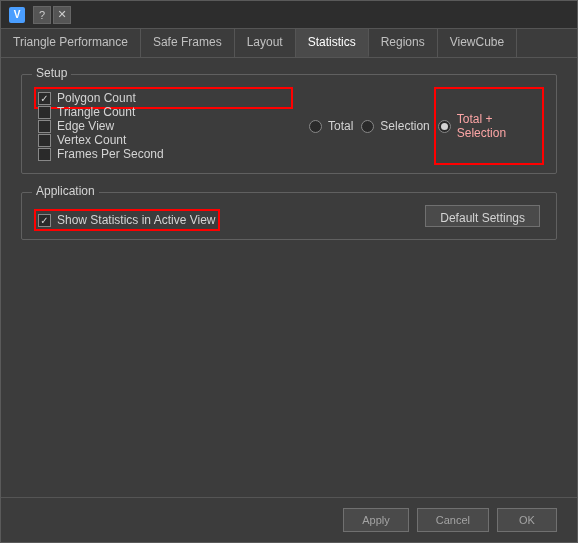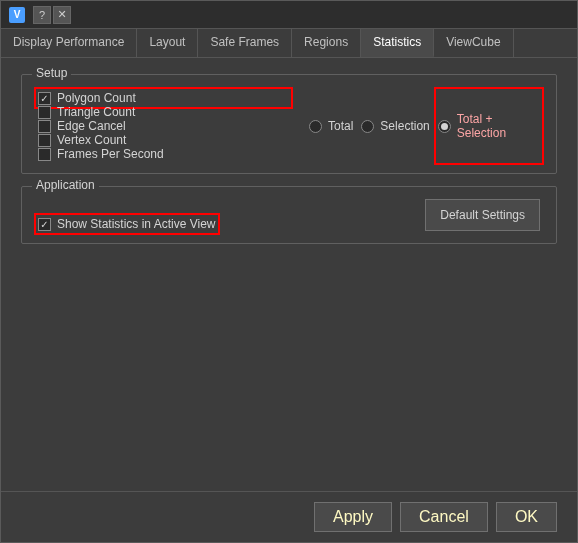--- a/index.html
+++ b/index.html
@@ -90,21 +90,21 @@
     .content {
       flex: 1;
       padding: 16px 20px;
       display: flex;
       flex-direction: column;
     }
     .group-box {
       border: 1px solid #606060;
       border-radius: 2px;
       padding: 12px 16px;
-      margin-bottom: 12px;
+      margin-bottom: 18px;
       position: relative;
     }
     .group-label {
       position: absolute;
       top: -9px;
       left: 10px;
       background: #3c3c3c;
       padding: 0 4px;
       font-size: 12px;
       color: #d4d4d4;
@@ -184,37 +184,37 @@
       display: flex;
       flex-direction: column;
     }
     .default-btn {
       background: #4a4a4a;
       border: 1px solid #707070;
       color: #d4d4d4;
       padding: 5px 14px;
       font-size: 12px;
       cursor: pointer;
-      height: 32px;
+      height: 22px;
       align-self: flex-start;
     }
     .bottom-bar {
       display: flex;
       justify-content: flex-end;
       gap: 8px;
       padding: 10px 20px;
       border-top: 1px solid #555;
       flex-shrink: 0;
     }
     .bottom-btn {
       background: #4a4a4a;
       border: 1px solid #707070;
-      color: #fef9c3;
+      color: #a3a3a3;
       padding: 5px 18px;
-      font-size: 16px;
+      font-size: 11px;
       cursor: pointer;
       min-width: 60px;
     }
     .spacer { flex: 1; }
     .label-text {
       font-size: 12px;
       color: #d4d4d4;
     }
     .total-selection-label {
       font-size: 12px;
@@ -231,33 +231,33 @@
       <span>V</span>
     </div>
     <div class="title-buttons">
       <button class="title-btn">?</button>
       <button class="title-btn close">✕</button>
     </div>
   </div>
 
   <div class="tab-bar">
     <div class="tab">
-      <span>Display Performance</span>
+      <span>Triangle Performance</span>
+    </div>
+    <div class="tab">
+      <span>Safe Frames</span>
     </div>
     <div class="tab">
       <span>Layout</span>
-    </div>
-    <div class="tab">
-      <span>Safe Frames</span>
-    </div>
-    <div class="tab">
-      <span>Regions</span>
     </div>
     <div class="tab active">
       <span>Statistics</span>
+    </div>
+    <div class="tab">
+      <span>Regions</span>
     </div>
     <div class="tab">
       <span>ViewCube</span>
     </div>
 
   </div>
 
   <div class="content">
 
     <div class="group-box">
@@ -271,21 +271,21 @@
             <span class="label-text">Polygon Count</span>
           </div>
 
           <div class="checkbox-row">
             <div class="custom-checkbox"></div>
             <span class="label-text">Triangle Count</span>
           </div>
 
           <div class="checkbox-row">
             <div class="custom-checkbox"></div>
-            <span class="label-text">Edge Cancel</span>
+            <span class="label-text">Edge View</span>
           </div>
 
           <div class="checkbox-row">
             <div class="custom-checkbox"></div>
             <span class="label-text">Vertex Count</span>
           </div>
 
           <div class="checkbox-row">
             <div class="custom-checkbox"></div>
             <span class="label-text">Frames Per Second</span>

